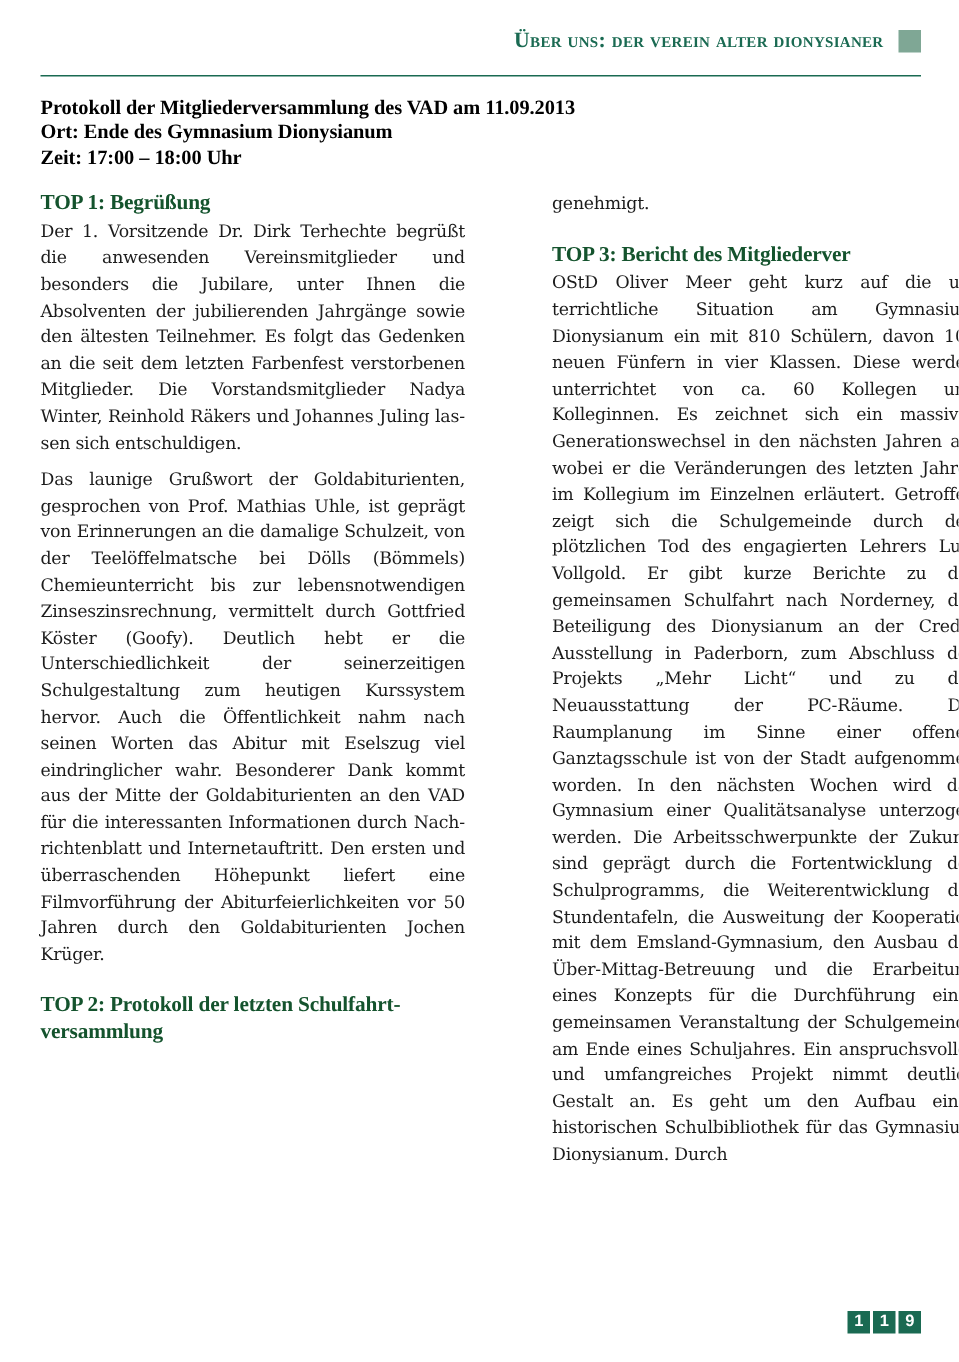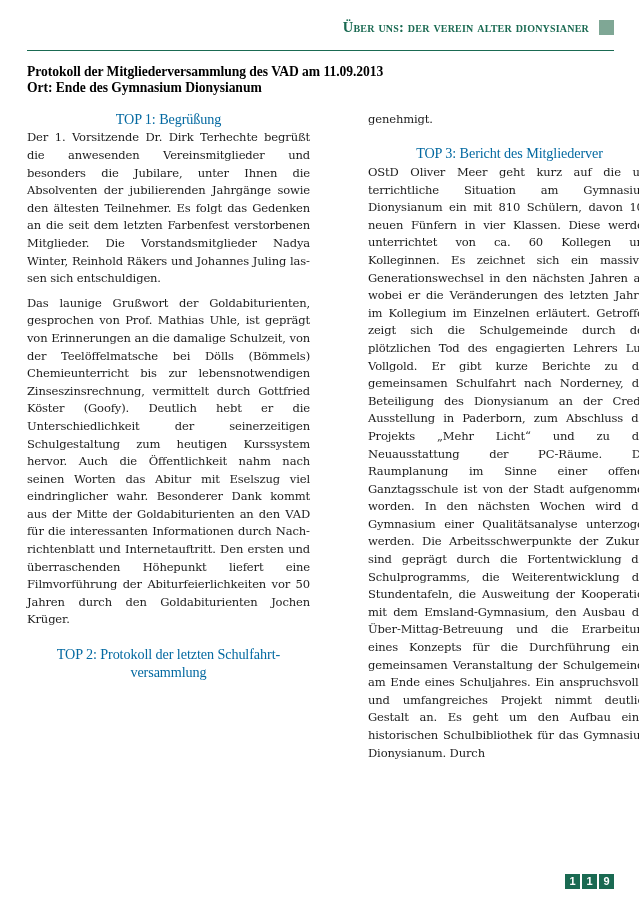--- a/index.html
+++ b/index.html
@@ -80,27 +80,26 @@
     align-items: flex-start;
   }
   .col {
     width: 283px;
     flex: 0 0 283px;
   }
   .col-2 { padding-top: 0; margin-left: 36px; }
 
   h2.top-head {
     font-family: "Liberation Serif", serif;
-    font-weight: normal;
+    font-weight: bold;
     font-size: 14.2px;
     line-height: 17.6px;
     margin: 0 0 1px 0;
-    color: #0369a1;
+    color: #14532d;
     letter-spacing: -0.1px;
-    text-align: center;
   }
   h2.spaced {
     margin-top: 17px;
   }
 
   p.body {
     font-family: "DejaVu Serif", serif;
     font-size: 11.55px;
     line-height: 17.6px;
     margin: 0;
@@ -139,20 +138,21 @@
 
   <div class="running-head">
     <span class="running-head-text">ÜBER UNS: DER VEREIN ALTER DIONYSIANER</span>
     <span class="head-square"></span>
   </div>
   <div class="head-rule"></div>
 
   <div class="meta-block">
     <div class="meta-line">Protokoll der Mitgliederversammlung des VAD am 11.09.2013</div>
     <div class="meta-line">Ort: Ende des Gymnasium Dionysianum</div>
+    <div class="meta-line">Zeit: 17:00 – 18:00 Uhr</div>
   </div>
 
   <div class="columns">
 
     <div class="col col-1">
       <h2 class="top-head">TOP 1: Begrüßung</h2>
       <p class="body">Der 1. Vorsitzende Dr. Dirk Terhechte be­grüßt die anwesenden Vereinsmitglieder und besonders die Jubilare, unter Ihnen die Absolventen der jubilierenden Jahr­gänge sowie den ältesten Teilnehmer. Es folgt das Gedenken an die seit dem letz­ten Farbenfest verstorbenen Mitglieder. Die Vorstandsmitglieder Nadya Winter, Reinhold Räkers und Johannes Juling las­sen sich entschuldigen.</p>
       <p class="body gap-before">Das launige Grußwort der Goldabitu­rienten, gesprochen von Prof. Mathias Uhle, ist geprägt von Erinnerungen an die damalige Schulzeit, von der Teelöf­felmatsche bei Dölls (Bömmels) Chemie­unterricht bis zur lebensnotwendigen Zinseszinsrechnung, vermittelt durch Gottfried Köster (Goofy). Deutlich hebt er die Unterschiedlichkeit der seiner­zeitigen Schulgestaltung zum heutigen Kurssystem hervor. Auch die Öffentlich­keit nahm nach seinen Worten das Abitur mit Eselszug viel eindringlicher wahr. Be­sonderer Dank kommt aus der Mitte der Goldabiturienten an den VAD für die in­teressanten Informationen durch Nach­richtenblatt und Internetauftritt. Den ersten und überraschenden Höhepunkt liefert eine Filmvorführung der Abitur­feierlichkeiten vor 50 Jahren durch den Goldabiturienten Jochen Krüger.</p>
       <h2 class="top-head spaced">TOP 2: Protokoll der letzten Schulfahrt­versammlung</h2>
     </div>

